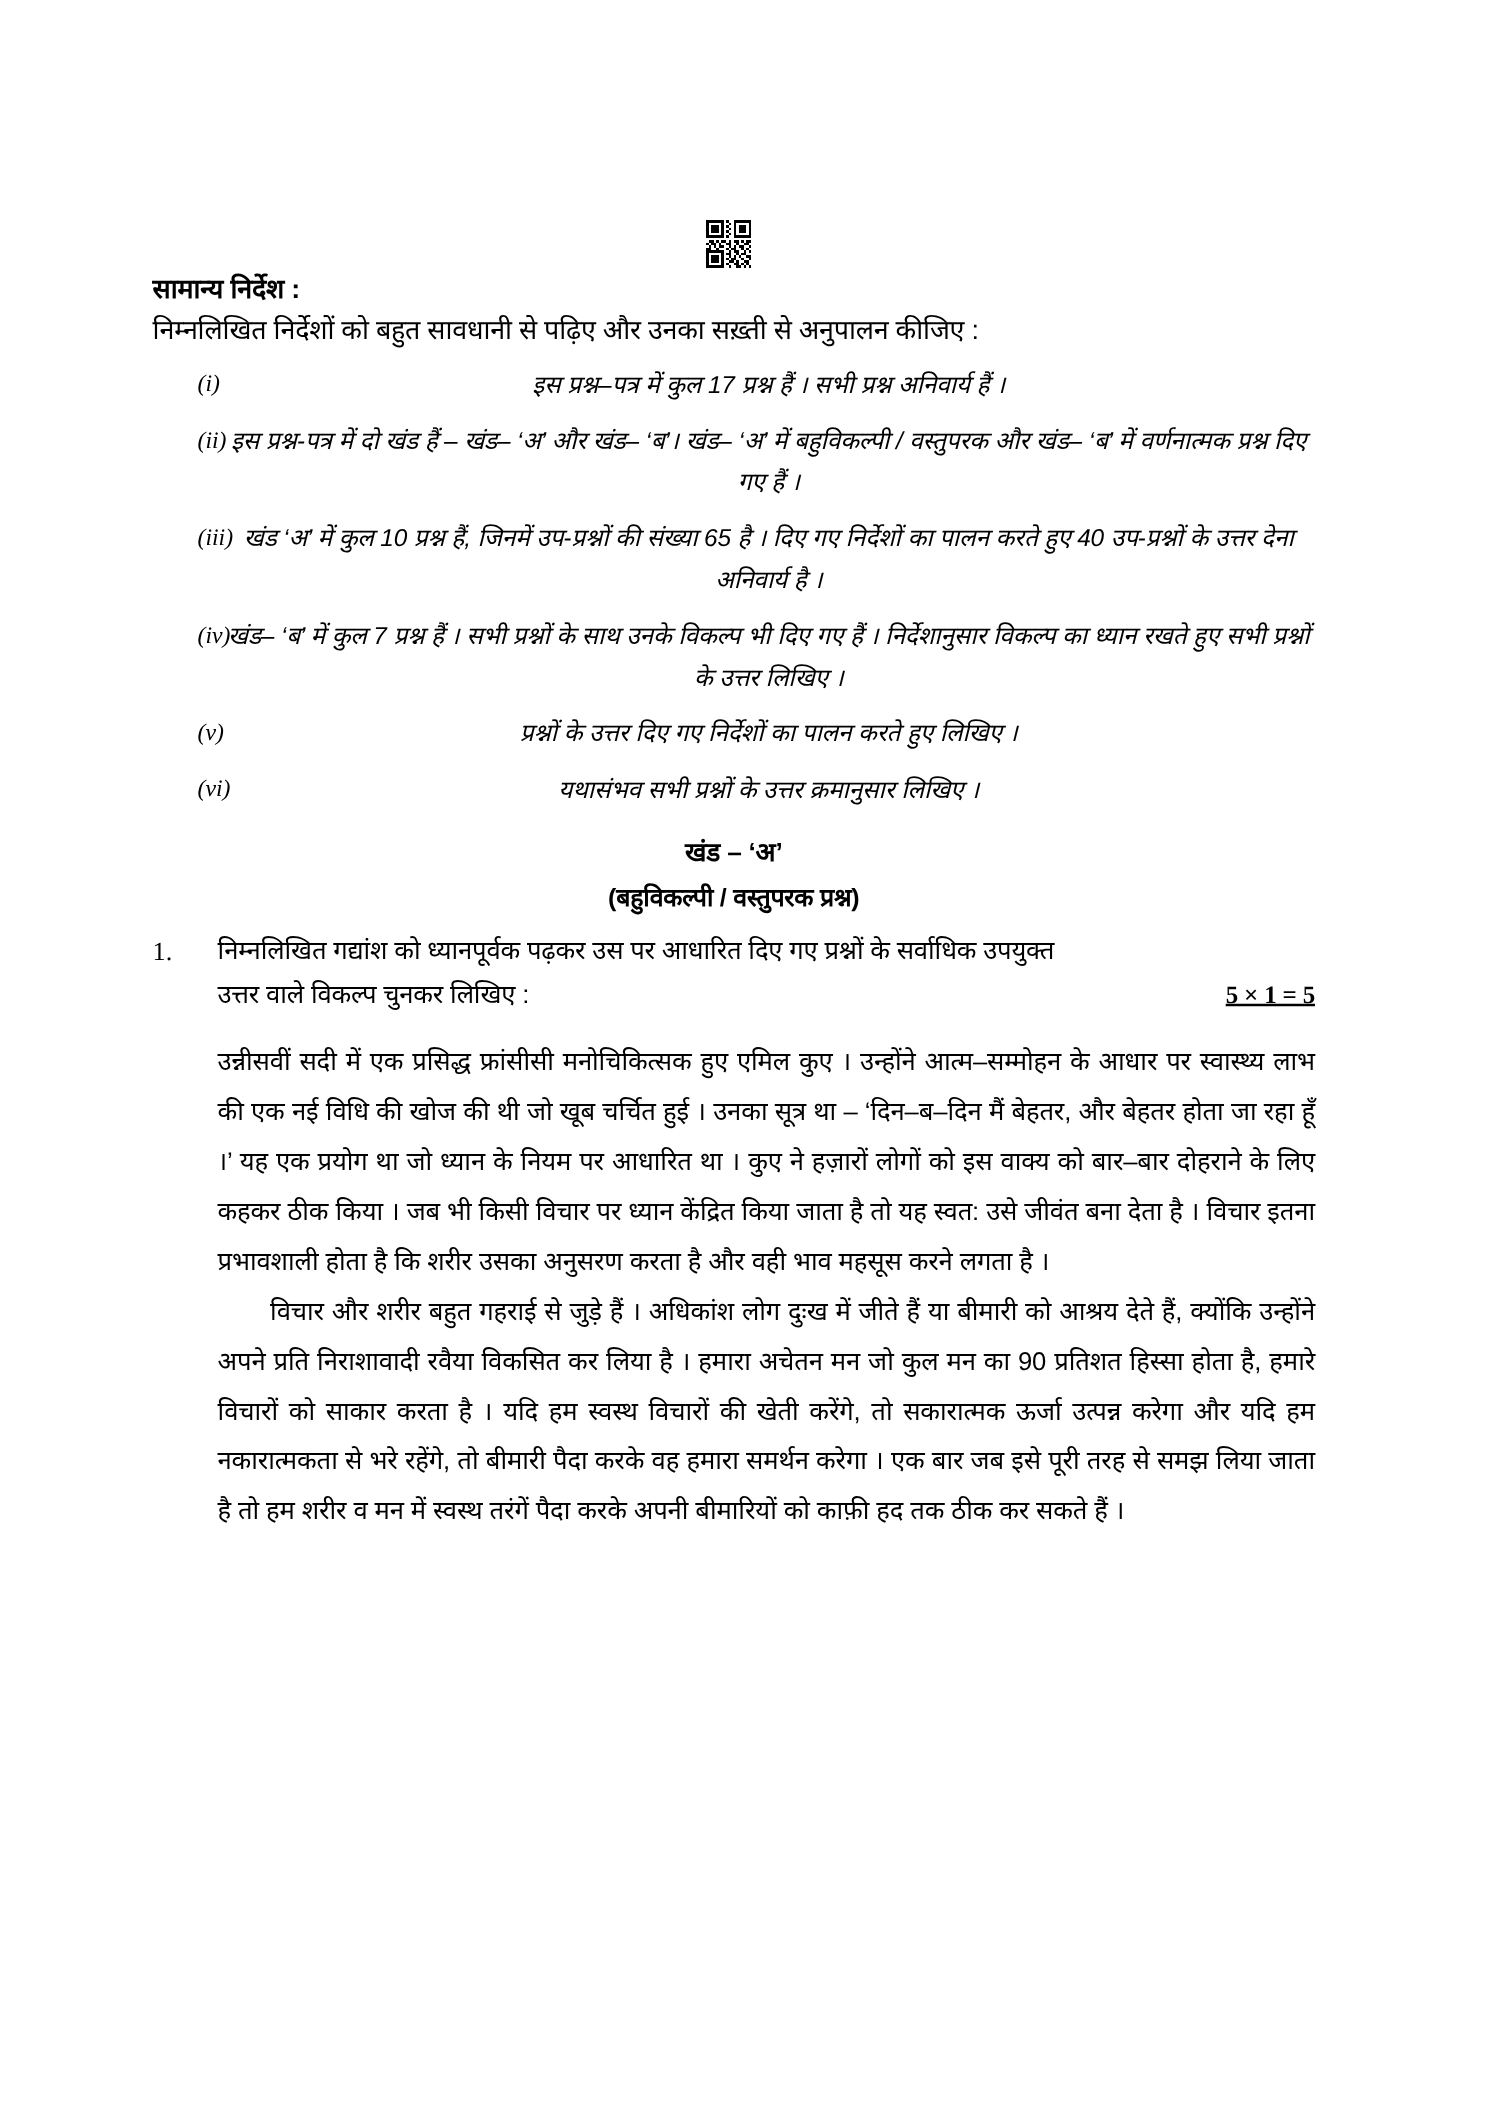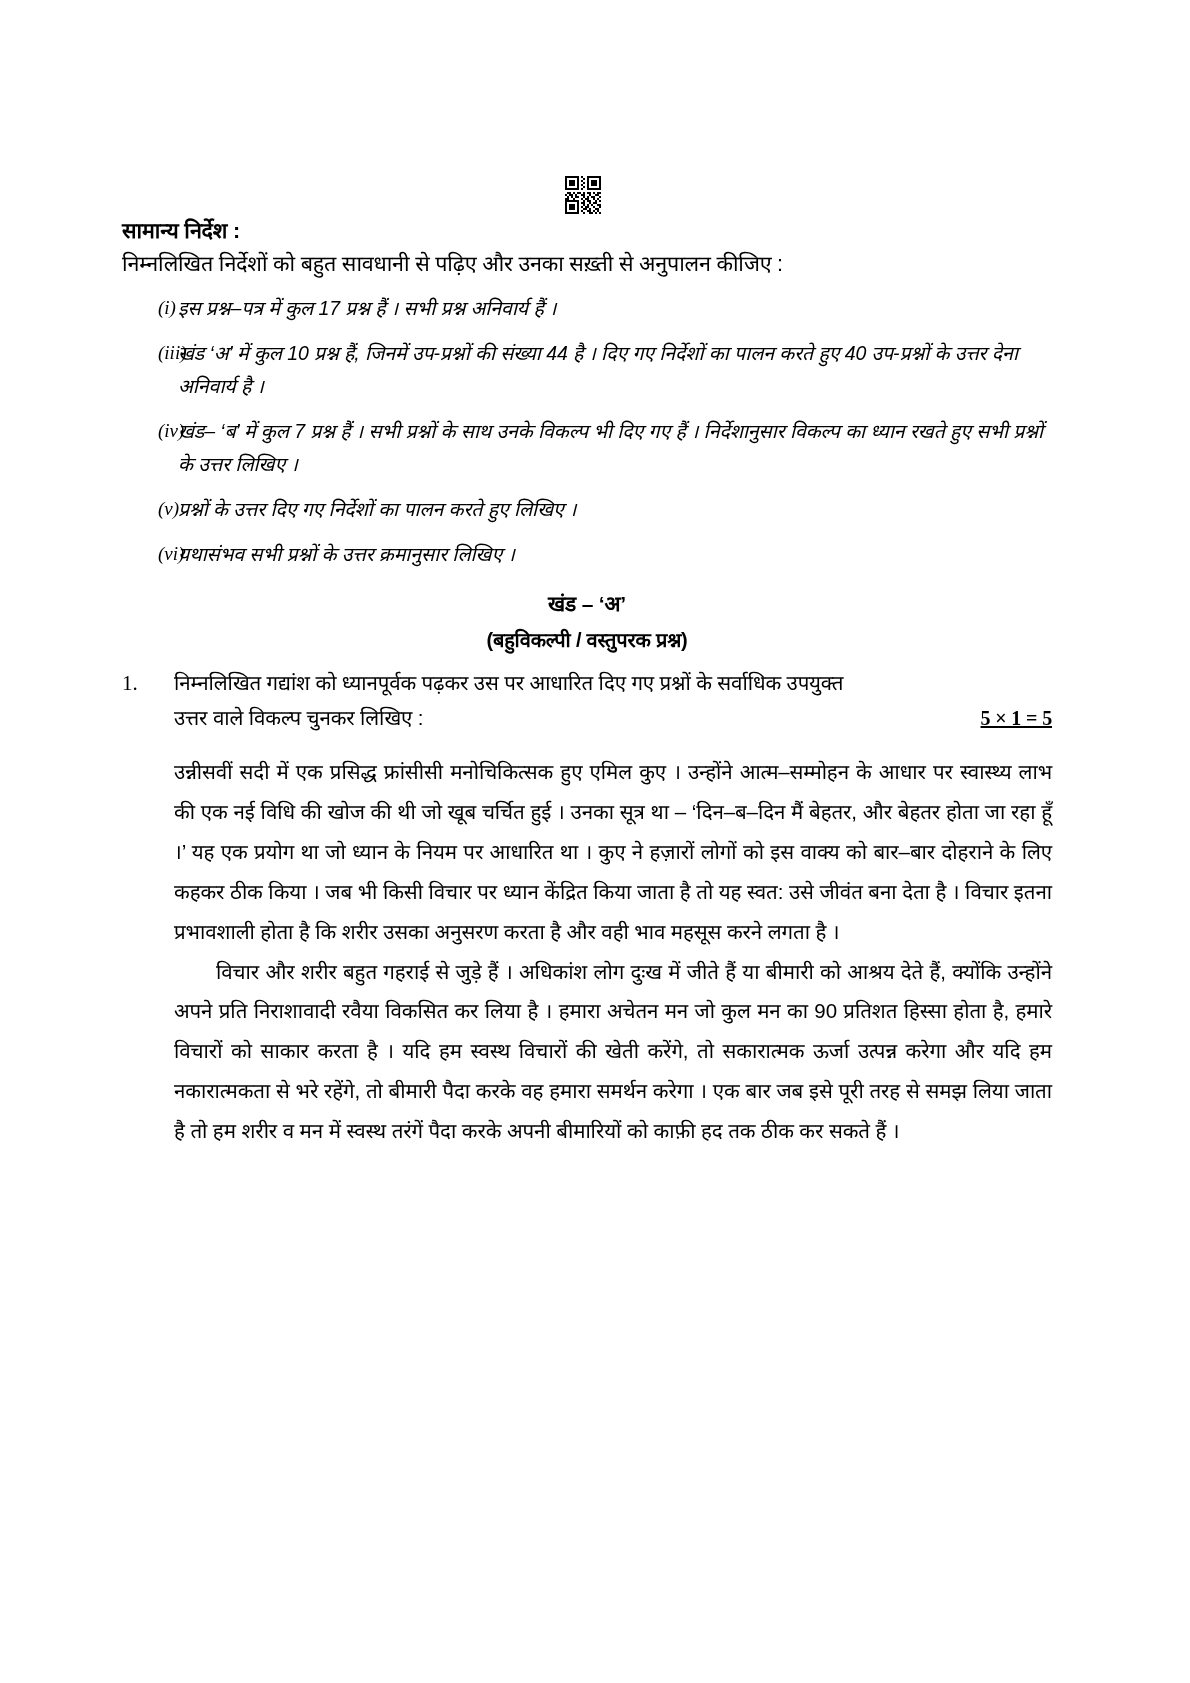--- a/index.html
+++ b/index.html
@@ -81,21 +81,21 @@
     line-height: 1.72;
     white-space: nowrap;
   }
   .instr-text {
     flex: 1 1 auto;
     font-family: "Liberation Sans", sans-serif;
     font-style: italic;
     font-size: 19.5px;
     line-height: 1.72;
     letter-spacing: -0.1px;
-    text-align: left;
+    text-align: center;
   }
 
   
   .section-head {
     text-align: center;
     font-family: "Liberation Sans", sans-serif;
     font-weight: bold;
     font-size: 21px;
     margin-top: 18px;
     margin-bottom: 9px;
@@ -295,22 +295,26 @@
     <div class="gi-title">सामान्य निर्देश :</div>
 
     <div class="gi-sub">निम्नलिखित निर्देशों को बहुत सावधानी से पढ़िए और उनका सख़्ती से अनुपालन कीजिए :</div>
 
     <ul class="instructions">
       <li class="instr-row">
         <span class="instr-num">(i)</span>
         <span class="instr-text">इस प्रश्न–पत्र में कुल 17 प्रश्न हैं । सभी प्रश्न अनिवार्य हैं ।</span>
       </li>
       <li class="instr-row">
+        <span class="instr-num">(ii)</span>
+        <span class="instr-text">इस प्रश्न-पत्र में दो खंड हैं –  खंड– ‘अ’ और खंड– ‘ब’। खंड– ‘अ’ में बहुविकल्पी / वस्तुपरक और खंड– ‘ब’ में वर्णनात्मक प्रश्न दिए गए हैं ।</span>
+      </li>
+      <li class="instr-row">
         <span class="instr-num">(iii)</span>
-        <span class="instr-text">खंड ‘अ’ में कुल 10 प्रश्न हैं, जिनमें उप-प्रश्नों की संख्या 44 है । दिए गए निर्देशों का पालन करते हुए 40 उप-प्रश्नों के उत्तर देना अनिवार्य है ।</span>
+        <span class="instr-text">खंड ‘अ’ में कुल 10 प्रश्न हैं, जिनमें उप-प्रश्नों की संख्या 65 है । दिए गए निर्देशों का पालन करते हुए 40 उप-प्रश्नों के उत्तर देना अनिवार्य है ।</span>
       </li>
       <li class="instr-row">
         <span class="instr-num">(iv)</span>
         <span class="instr-text">खंड– ‘ब’ में कुल 7 प्रश्न हैं । सभी प्रश्नों के साथ उनके विकल्प भी दिए गए हैं । निर्देशानुसार विकल्प का ध्यान रखते हुए सभी प्रश्नों के उत्तर लिखिए ।</span>
       </li>
       <li class="instr-row">
         <span class="instr-num">(v)</span>
         <span class="instr-text">प्रश्नों के उत्तर दिए गए निर्देशों का पालन करते हुए लिखिए ।</span>
       </li>
       <li class="instr-row">

